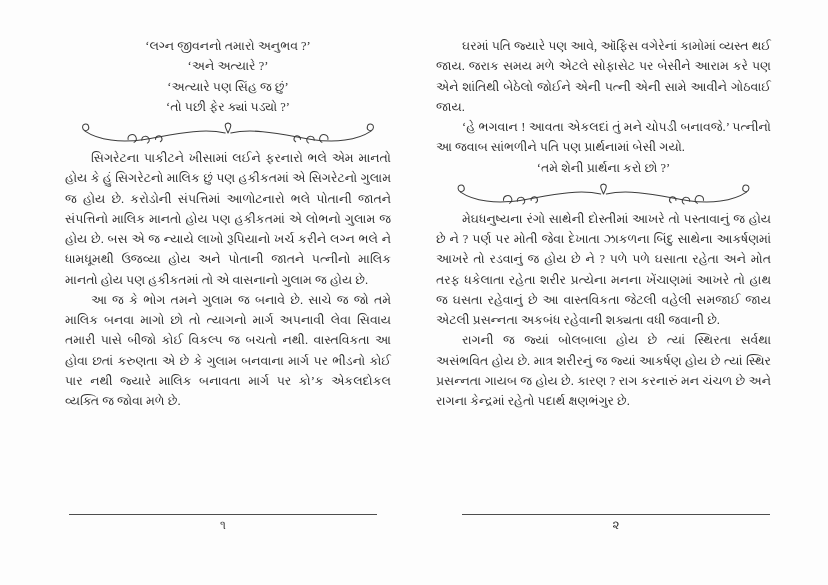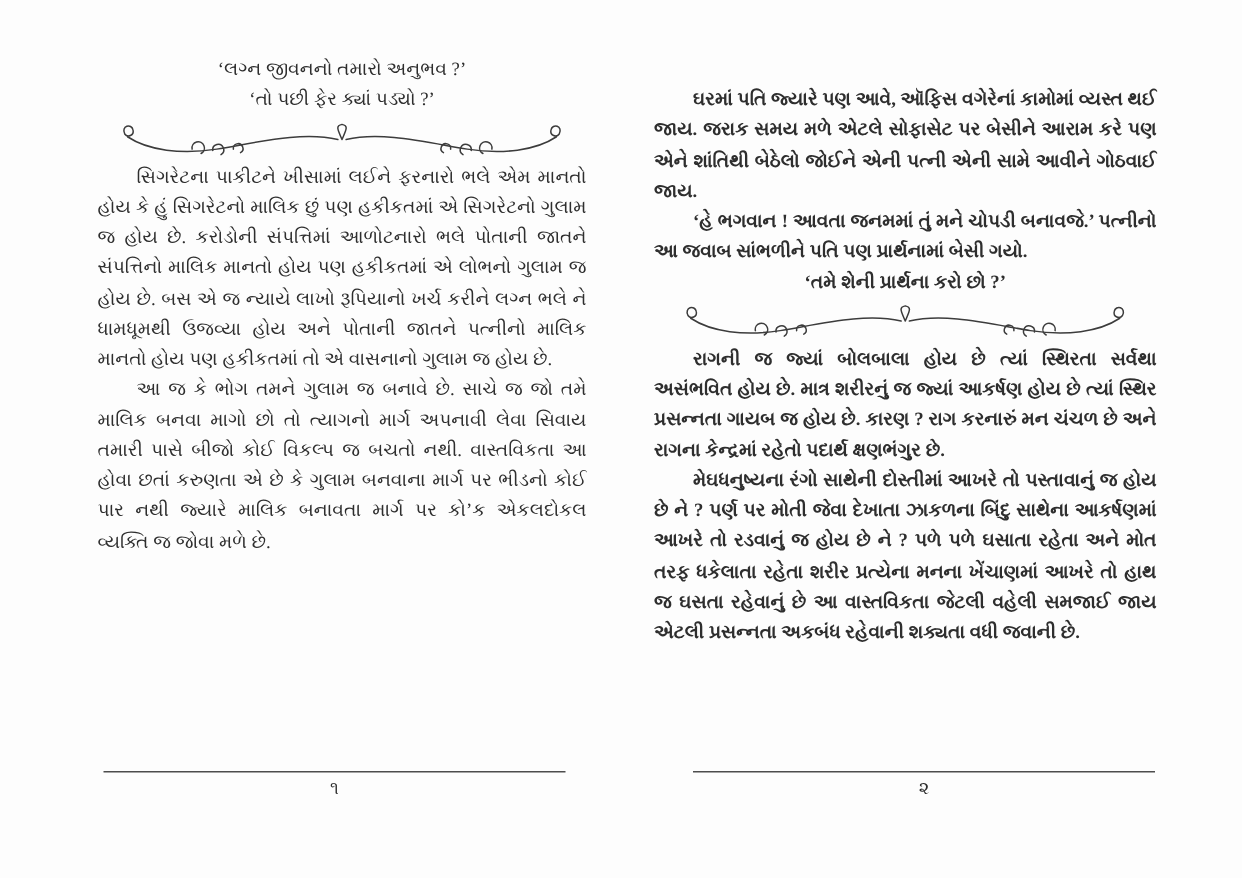--- a/index.html
+++ b/index.html
@@ -11,21 +11,21 @@
     overflow:hidden;
   }
   .spread { position:relative; width:716px; height:585px; }
   .page {
     position:absolute;
     font-size:12.5px;
     line-height:1.62;
     letter-spacing:0;
   }
   .page-left  { left:65px;  top:36px; width:326px; }
-  .page-right { left:436px; top:56px; width:335px;font-weight:bold; }
+  .page-right { left:436px; top:36px; width:335px; }
   p { margin:0; }
   .para { text-align:justify; text-indent:26px; }
   .centered { text-align:center; }
   .divider { margin:5px 0 4px; }
   .divider svg { display:block; width:100%; height:22px; }
   .footer-rule { position:absolute; top:514px; height:1px; background:#4d4d4d; }
   .footer-rule-left  { left:69px;  width:308px; }
   .footer-rule-right { left:462px; width:308px; }
   .page-number {
     position:absolute; top:518px; width:308px;
@@ -34,20 +34,22 @@
   .page-number-left  { left:69px; }
   .page-number-right { left:462px; }
 </style>
 </head>
 <body>
 
 <div class="spread">
 
   <section class="page page-left">
     <p class="centered">‘લગ્ન જીવનનો તમારો અનુભવ ?’</p>
+    <p class="centered">‘અને અત્યારે ?’</p>
+    <p class="centered">‘અત્યારે પણ સિંહ જ છું’</p>
     <p class="centered">‘તો પછી ફેર ક્યાં પડ્યો ?’</p>
 
     <div class="divider">
       <svg viewBox="0 0 330 24" fill="none" stroke="#3c3c3c" stroke-width="1.1" stroke-linecap="round">
         <g id="fl-a">
           <path d="M7,8 C4,2 12,0 13,5 C14,9 9,11 7,8"></path>
           <path d="M9,10 C24,20 48,23 74,19 C104,14 136,6 162,12"></path>
           <path d="M56,19 a4.5,4.5 0 1 1 6.5,3.2"></path>
           <path d="M71,20 a4,4 0 1 1 6,3"></path>
           <path d="M86,19 a3.5,3.5 0 1 1 5.2,2.6"></path>
@@ -56,39 +58,39 @@
         <path d="M165,12 C162,5 160,2 165,1 C170,2 168,5 165,12"></path>
       </svg>
     </div>
 
     <p class="para">સિગરેટના પાકીટને ખીસામાં લઈને ફરનારો ભલે એમ માનતો હોય કે હું સિગરેટનો માલિક છું પણ હકીકતમાં એ સિગરેટનો ગુલામ જ હોય છે. કરોડોની સંપત્તિમાં આળોટનારો ભલે પોતાની જાતને સંપત્તિનો માલિક માનતો હોય પણ હકીકતમાં એ લોભનો ગુલામ જ હોય છે. બસ એ જ ન્યાયે લાખો રૂપિયાનો ખર્ચ કરીને લગ્ન ભલે ને ધામધૂમથી ઉજવ્યા હોય અને પોતાની જાતને પત્નીનો માલિક માનતો હોય પણ હકીકતમાં તો એ વાસનાનો ગુલામ જ હોય છે.</p>
     <p class="para">આ જ કે ભોગ તમને ગુલામ જ બનાવે છે. સાચે જ જો તમે માલિક બનવા માગો છો તો ત્યાગનો માર્ગ અપનાવી લેવા સિવાય તમારી પાસે બીજો કોઈ વિકલ્પ જ બચતો નથી. વાસ્તવિકતા આ હોવા છતાં કરુણતા એ છે કે ગુલામ બનવાના માર્ગ પર ભીડનો કોઈ પાર નથી જ્યારે માલિક બનાવતા માર્ગ પર કો’ક એકલદોકલ વ્યક્તિ જ જોવા મળે છે.</p>
   </section>
 
   <section class="page page-right">
     <p class="para">ઘરમાં પતિ જ્યારે પણ આવે, ઑફિસ વગેરેનાં કામોમાં વ્યસ્ત થઈ જાય. જરાક સમય મળે એટલે સોફાસેટ પર બેસીને આરામ કરે પણ એને શાંતિથી બેઠેલો જોઈને એની પત્ની એની સામે આવીને ગોઠવાઈ જાય.</p>
-    <p class="para">‘હે ભગવાન ! આવતા જનમમાં તું મને ચોપડી બનાવજે.’ પત્નીનો આ જવાબ સાંભળીને પતિ પણ પ્રાર્થનામાં બેસી ગયો.</p>
+    <p class="para">‘હે ભગવાન ! આવતા એકલદાં તું મને ચોપડી બનાવજે.’ પત્નીનો આ જવાબ સાંભળીને પતિ પણ પ્રાર્થનામાં બેસી ગયો.</p>
     <p class="centered">‘તમે શેની પ્રાર્થના કરો છો ?’</p>
 
     <div class="divider">
       <svg viewBox="0 0 330 24" fill="none" stroke="#3c3c3c" stroke-width="1.1" stroke-linecap="round">
         <g id="fl-b">
           <path d="M7,8 C4,2 12,0 13,5 C14,9 9,11 7,8"></path>
           <path d="M9,10 C24,20 48,23 74,19 C104,14 136,6 162,12"></path>
           <path d="M56,19 a4.5,4.5 0 1 1 6.5,3.2"></path>
           <path d="M71,20 a4,4 0 1 1 6,3"></path>
           <path d="M86,19 a3.5,3.5 0 1 1 5.2,2.6"></path>
         </g>
         <use href="#fl-b" transform="translate(330,0) scale(-1,1)"></use>
         <path d="M165,12 C162,5 160,2 165,1 C170,2 168,5 165,12"></path>
       </svg>
     </div>
 
+    <p class="para">મેઘધનુષ્યના રંગો સાથેની દોસ્તીમાં આખરે તો પસ્તાવાનું જ હોય છે ને ? પર્ણ પર મોતી જેવા દેખાતા ઝાકળના બિંદુ સાથેના આકર્ષણમાં આખરે તો રડવાનું જ હોય છે ને ? પળે પળે ઘસાતા રહેતા અને મોત તરફ ધકેલાતા રહેતા શરીર પ્રત્યેના મનના ખેંચાણમાં આખરે તો હાથ જ ઘસતા રહેવાનું છે આ વાસ્તવિકતા જેટલી વહેલી સમજાઈ જાય એટલી પ્રસન્નતા અકબંધ રહેવાની શક્યતા વધી જવાની છે.</p>
     <p class="para">રાગની જ જ્યાં બોલબાલા હોય છે ત્યાં સ્થિરતા સર્વથા અસંભવિત હોય છે. માત્ર શરીરનું જ જ્યાં આકર્ષણ હોય છે ત્યાં સ્થિર પ્રસન્નતા ગાયબ જ હોય છે. કારણ ? રાગ કરનારું મન ચંચળ છે અને રાગના કેન્દ્રમાં રહેતો પદાર્થ ક્ષણભંગુર છે.</p>
-    <p class="para">મેઘધનુષ્યના રંગો સાથેની દોસ્તીમાં આખરે તો પસ્તાવાનું જ હોય છે ને ? પર્ણ પર મોતી જેવા દેખાતા ઝાકળના બિંદુ સાથેના આકર્ષણમાં આખરે તો રડવાનું જ હોય છે ને ? પળે પળે ઘસાતા રહેતા અને મોત તરફ ધકેલાતા રહેતા શરીર પ્રત્યેના મનના ખેંચાણમાં આખરે તો હાથ જ ઘસતા રહેવાનું છે આ વાસ્તવિકતા જેટલી વહેલી સમજાઈ જાય એટલી પ્રસન્નતા અકબંધ રહેવાની શક્યતા વધી જવાની છે.</p>
   </section>
 
   <div class="footer-rule footer-rule-left"></div>
   <div class="footer-rule footer-rule-right"></div>
   <div class="page-number page-number-left">૧</div>
   <div class="page-number page-number-right">૨</div>
 
 </div>
 
 </body></html>

